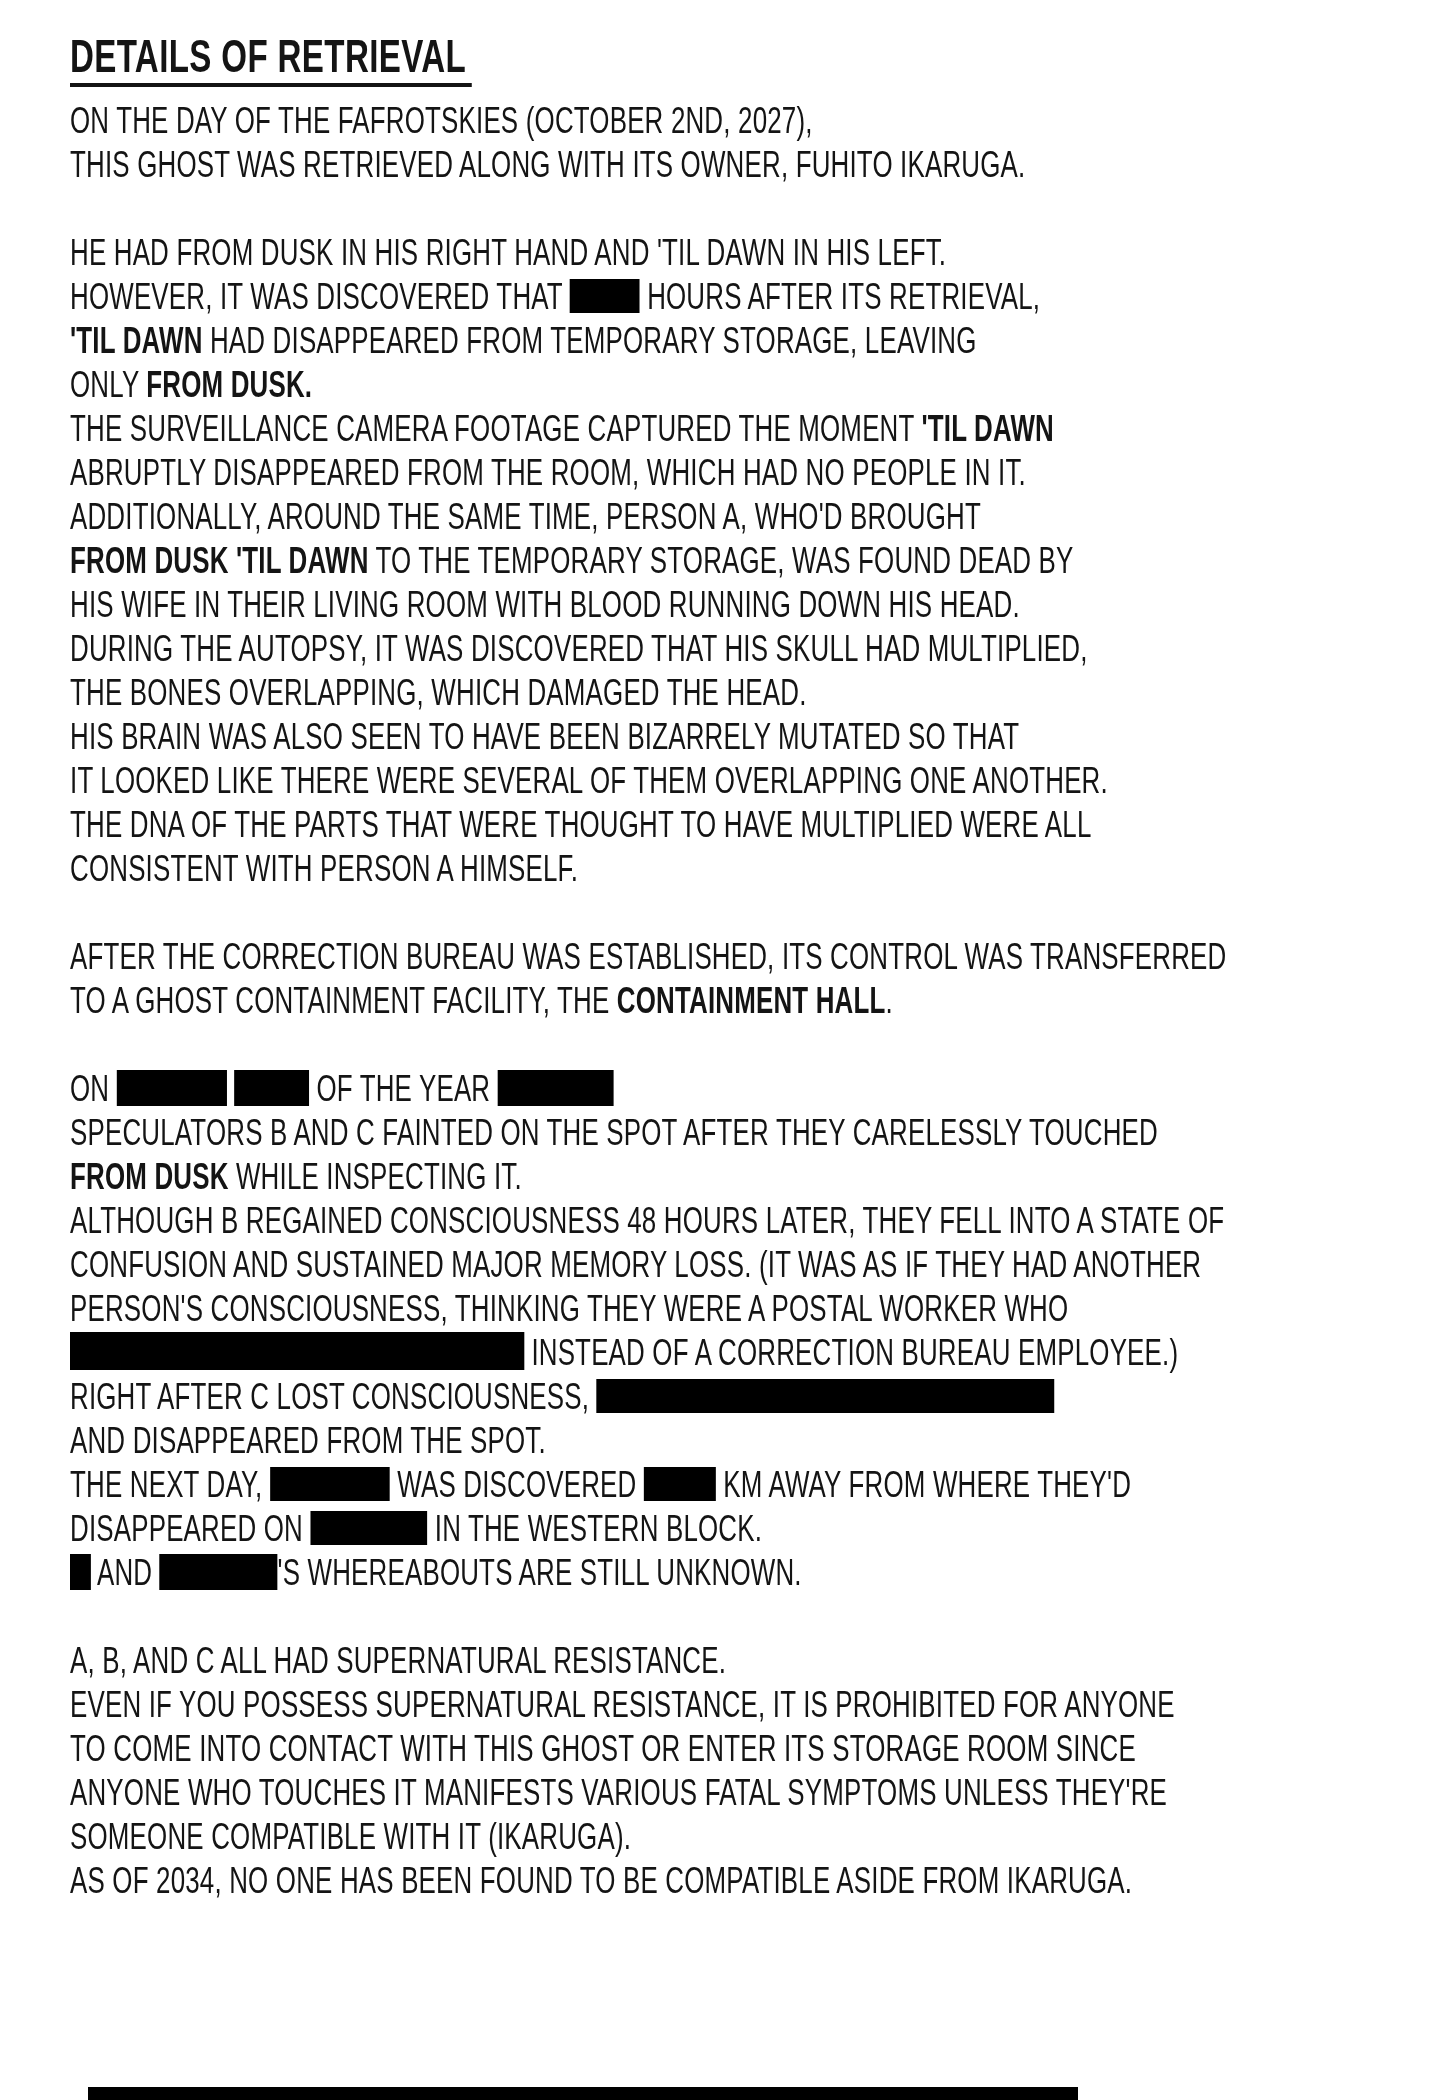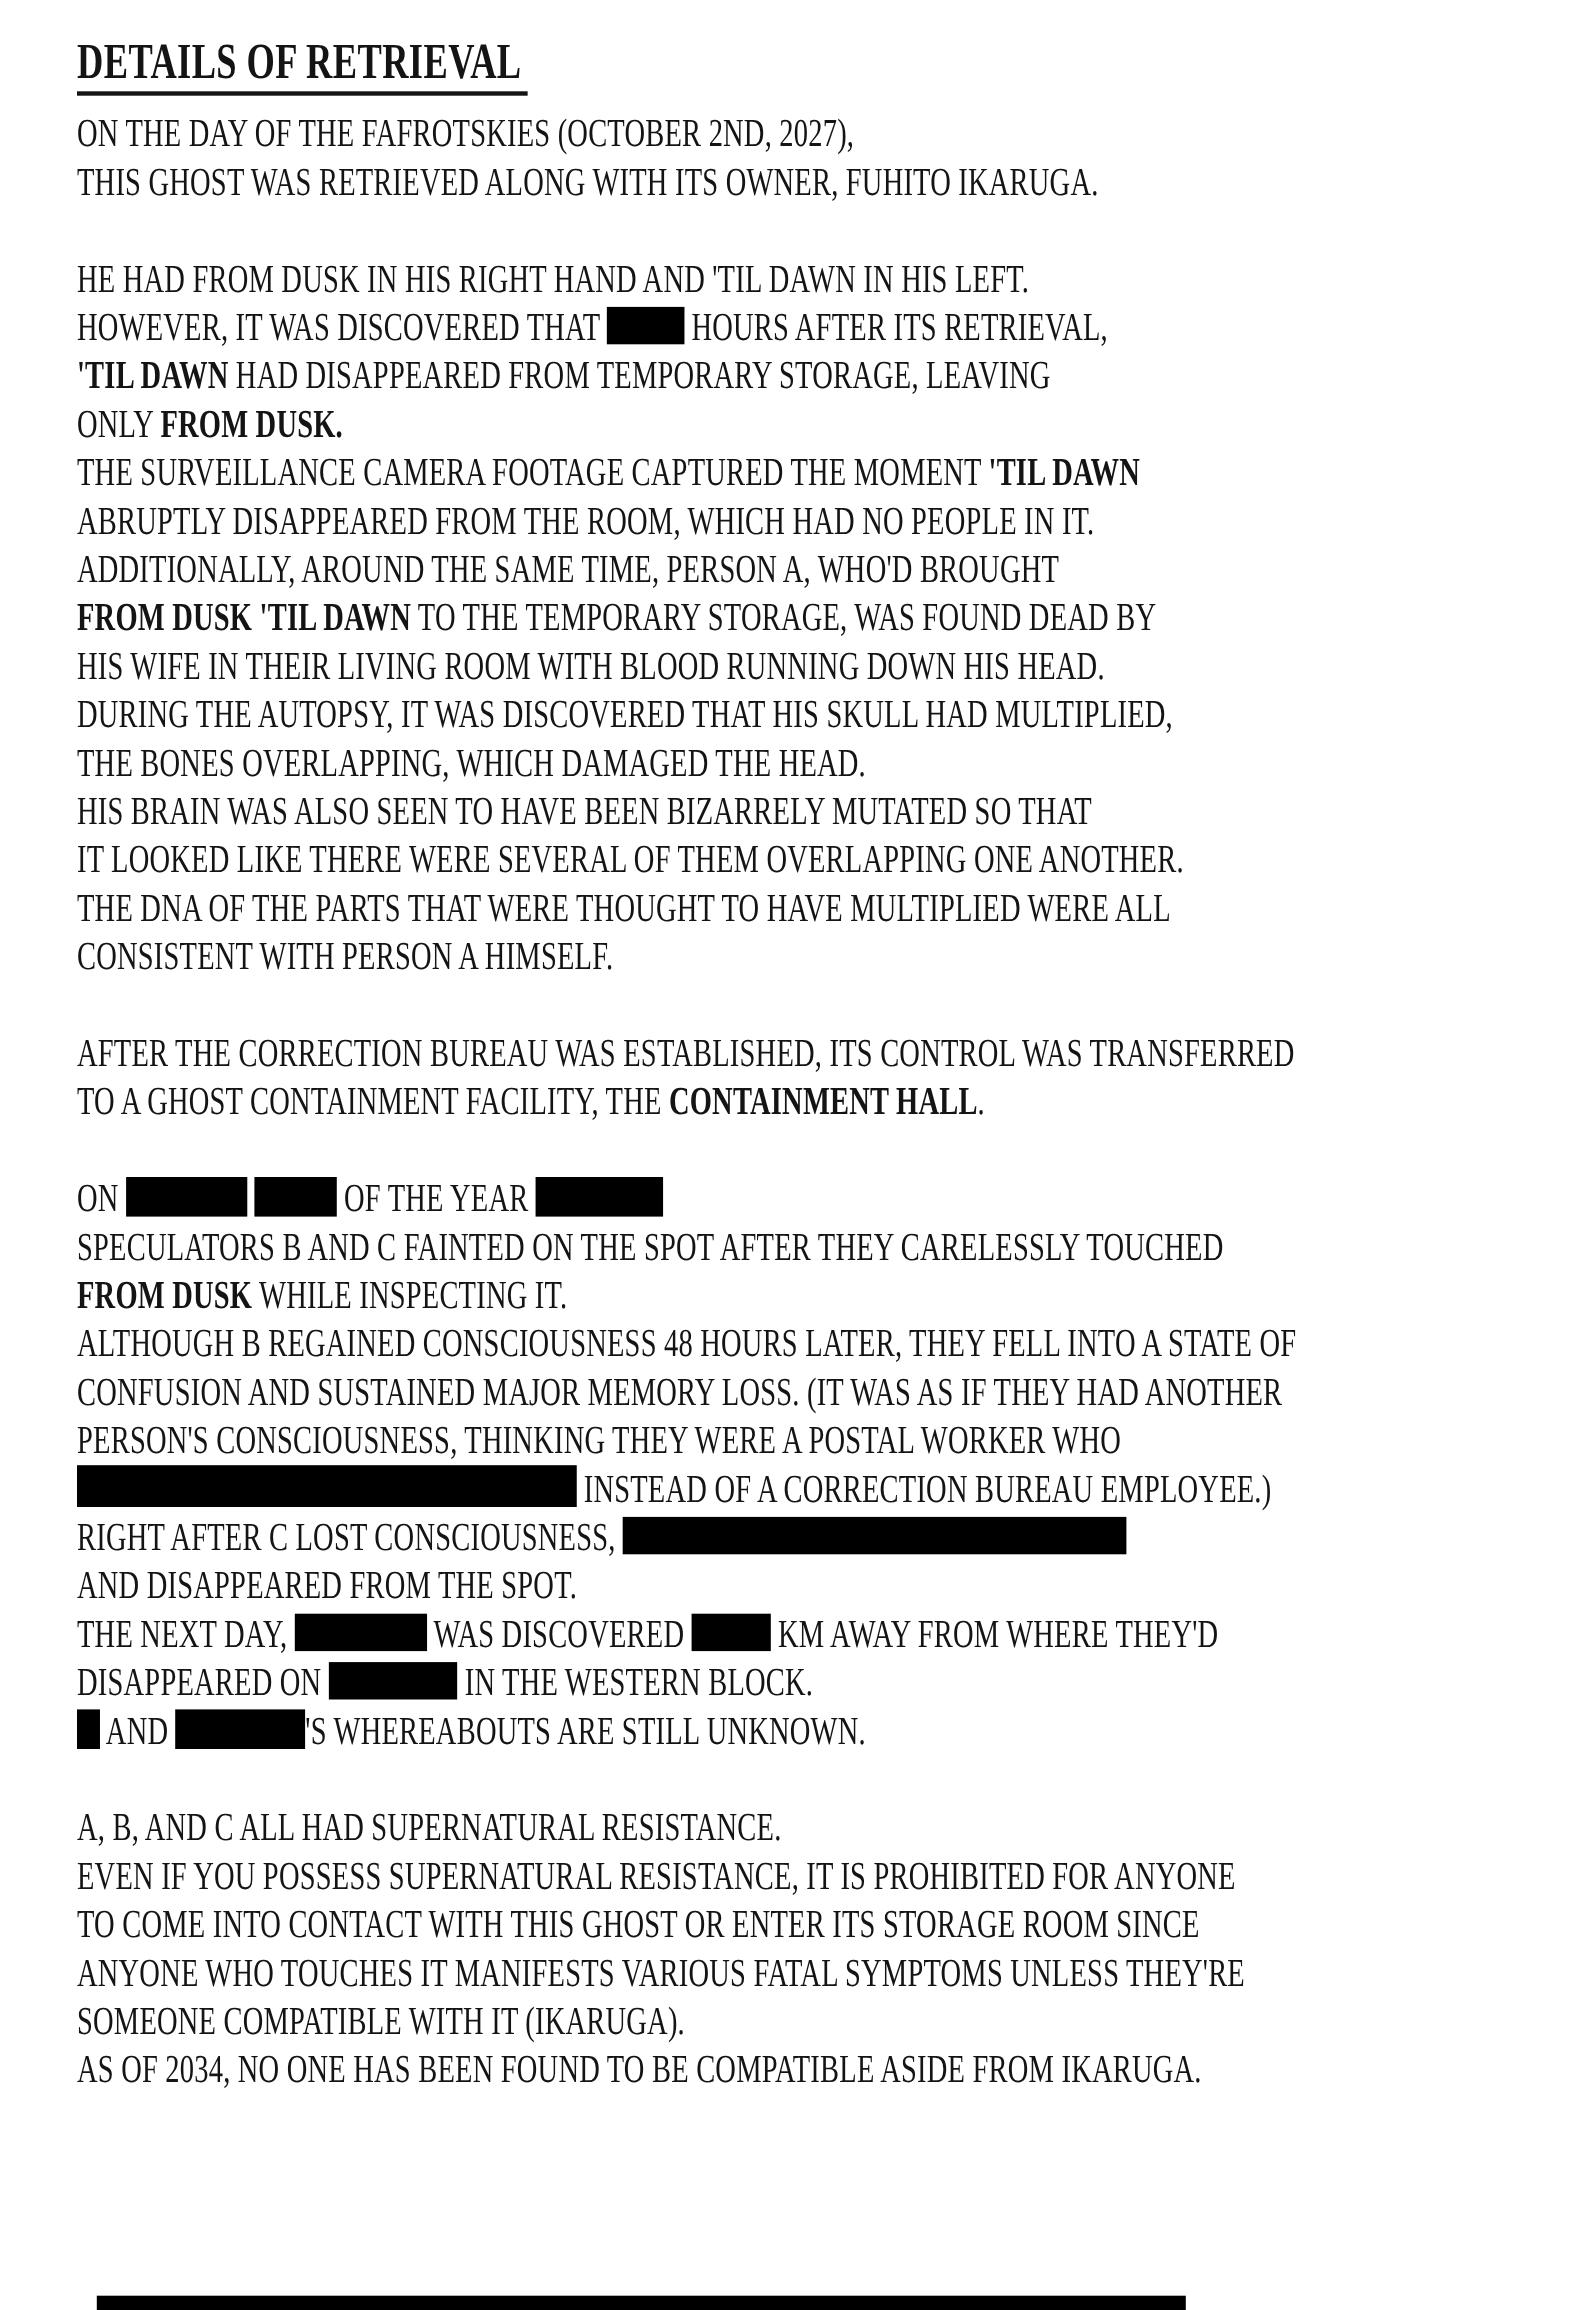--- a/index.html
+++ b/index.html
@@ -5,21 +5,21 @@
   :root{
     --bg:#ffffff; --ink:#141414; --redact:#000000;
   }
   html,body{margin:0;padding:0;}
   body{background:#e8e8e8;}
   .page{
     position:relative;
     width:1438px;height:2100px;
     background:var(--bg);
     overflow:hidden;
-    font-family:Liberation Serif, serif;
+    font-family:Liberation Sans, sans-serif;
     color:var(--ink);
   }
   .content{
     position:absolute;
     top:30px;left:70px;
     transform:scaleX(0.72);
     transform-origin:0 0;
     width:1900px;
   }
   .title{

